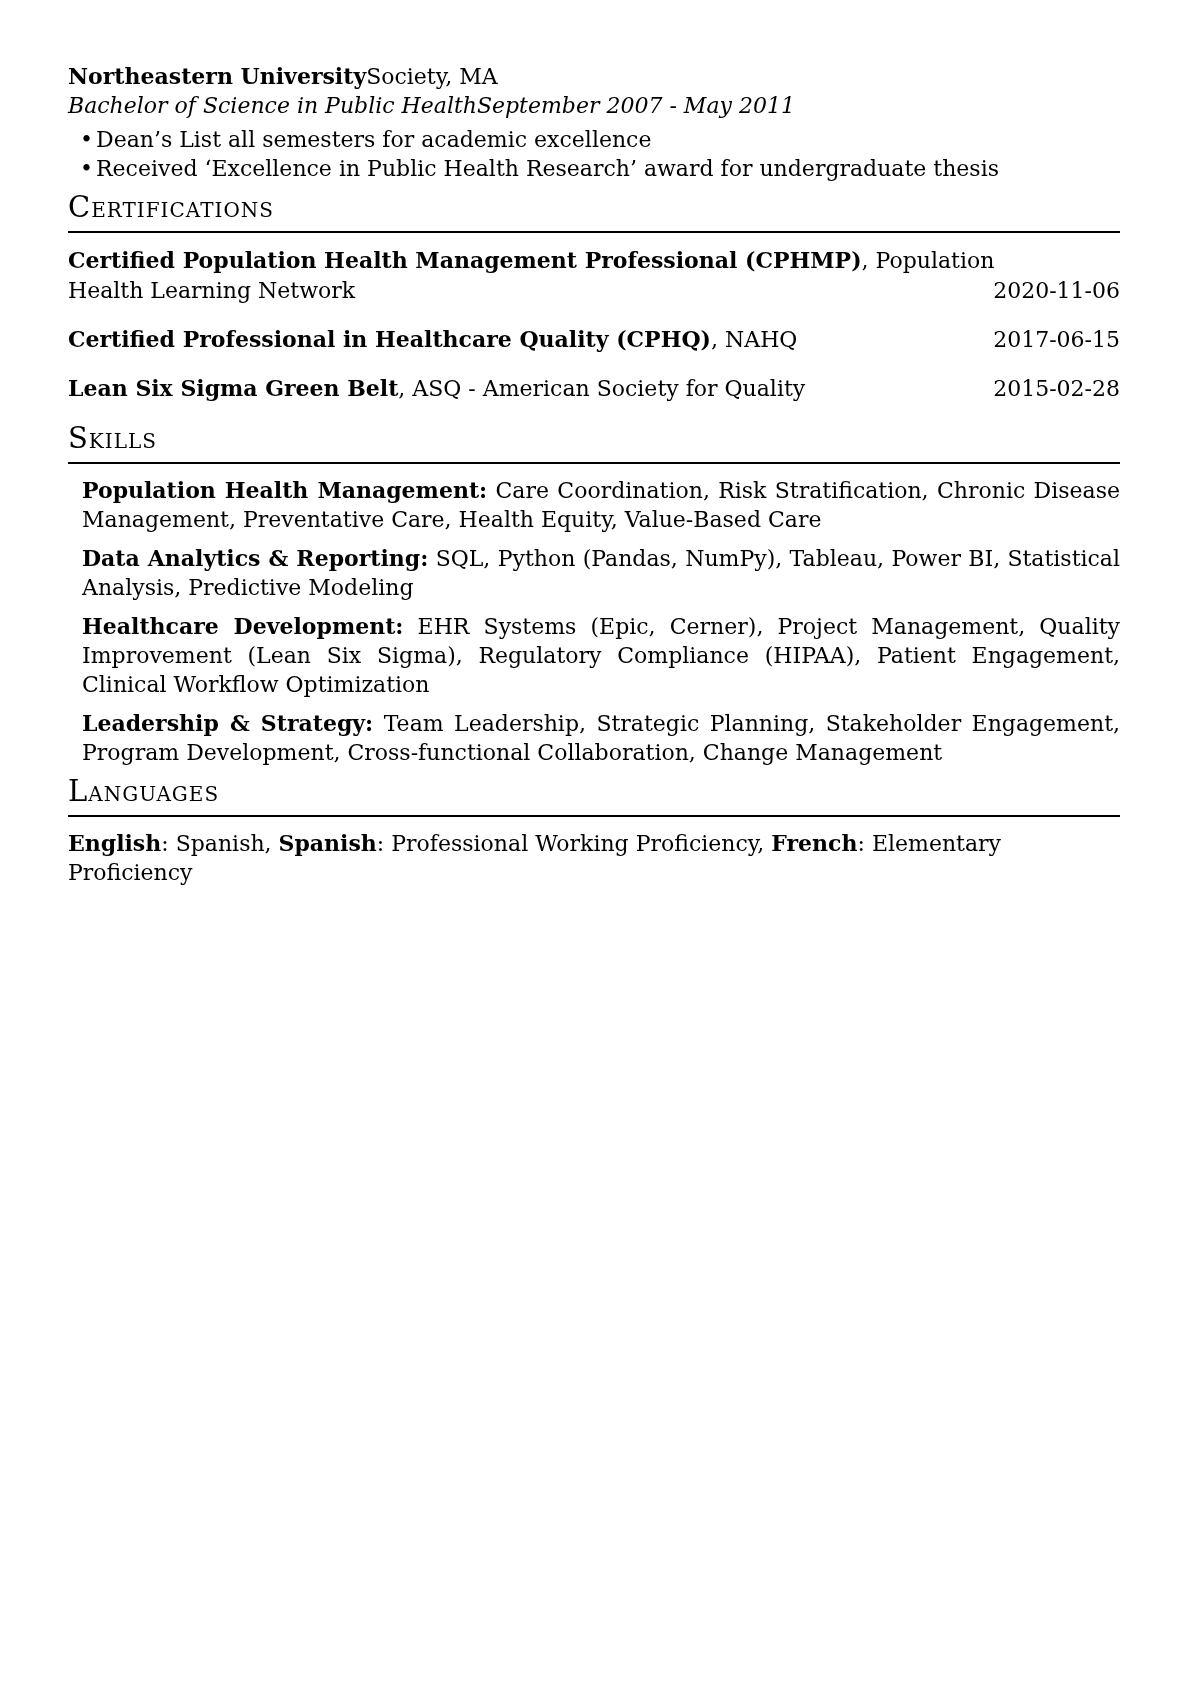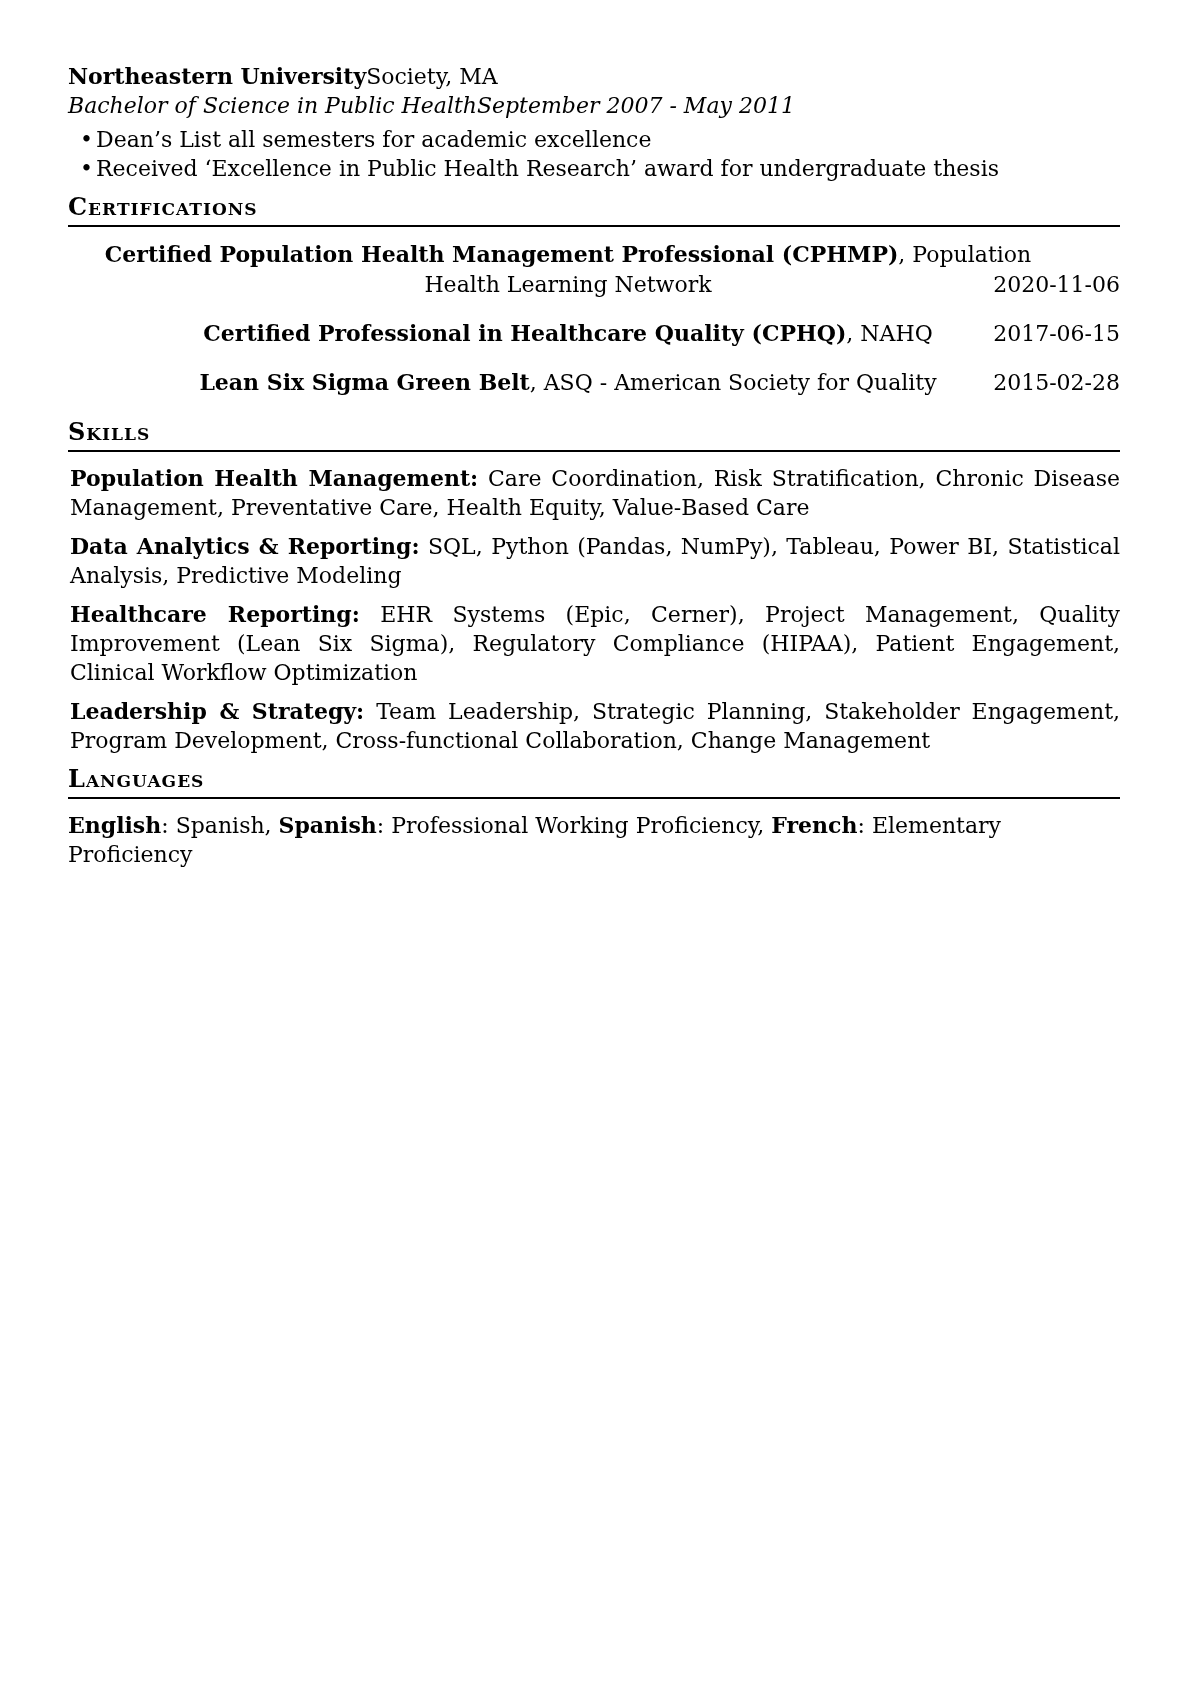--- a/index.html
+++ b/index.html
@@ -39,50 +39,50 @@
     content: "\2022";
     position: absolute;
     left: 12px;
     top: 0;
   }
 
   
   .section { margin-top: 6px; }
   .section-heading {
     margin: 0;
-    font-size: 24px;
+    font-size: 29px;
     line-height: 36px;
-    font-weight: bold;
+    font-weight: normal;
     font-variant: small-caps;
     letter-spacing: 1px;
     border-bottom: 2.5px solid #000000;
+    padding-bottom: 6px;
   }
 
   
   .cert-list { margin-top: 12px; }
   .cert-entry {
     position: relative;
     margin-bottom: 18px;
-    text-align: center;
   }
   .cert-entry:last-child { margin-bottom: 16px; }
   .cert-text {
     max-width: 1000px;
     line-height: 30px;
   }
   .cert-date {
     position: absolute;
     right: 0;
     bottom: 0;
     line-height: 30px;
   }
 
   
   .skill-para {
-    margin: 10px 0 0 2px;
+    margin: 10px 0 0 14px;
     text-align: justify;
   }
   .skills-body { margin-top: 12px; }
   .skill-para:first-child { margin-top: 0; }
 
   
   .lang-line { margin: 12px 0 0 0; }
 </style>
 </head>
 <body>
@@ -130,21 +130,21 @@
       </div>
 
     </div>
   </div>
 
   <div class="section">
     <h2 class="section-heading">Skills</h2>
     <div class="skills-body">
       <p class="skill-para"><span class="b">Population Health Management:</span><span> Care Coordination, Risk Stratification, Chronic Disease Management, Preventative Care, Health Equity, Value-Based Care</span></p>
       <p class="skill-para"><span class="b">Data Analytics &amp; Reporting:</span><span> SQL, Python (Pandas, NumPy), Tableau, Power BI, Statistical Analysis, Predictive Modeling</span></p>
-      <p class="skill-para"><span class="b">Healthcare Reporting:</span><span> EHR Systems (Epic, Cerner), Project Management, Quality Improvement (Lean Six Sigma), Regulatory Compliance (HIPAA), Patient Engagement, Clinical Workflow Optimization</span></p>
+      <p class="skill-para"><span class="b">Healthcare Development:</span><span> EHR Systems (Epic, Cerner), Project Management, Quality Improvement (Lean Six Sigma), Regulatory Compliance (HIPAA), Patient Engagement, Clinical Workflow Optimization</span></p>
       <p class="skill-para"><span class="b">Leadership &amp; Strategy:</span><span> Team Leadership, Strategic Planning, Stakeholder Engagement, Program Development, Cross-functional Collaboration, Change Management</span></p>
     </div>
   </div>
 
   <div class="section">
     <h2 class="section-heading">Languages</h2>
     <p class="lang-line"><span class="b">English</span><span>: Spanish</span><span>, </span><span class="b">Spanish</span><span>: Professional Working Proficiency</span><span>, </span><span class="b">French</span><span>: Elementary Proficiency</span></p>
   </div>
 
 </div>

